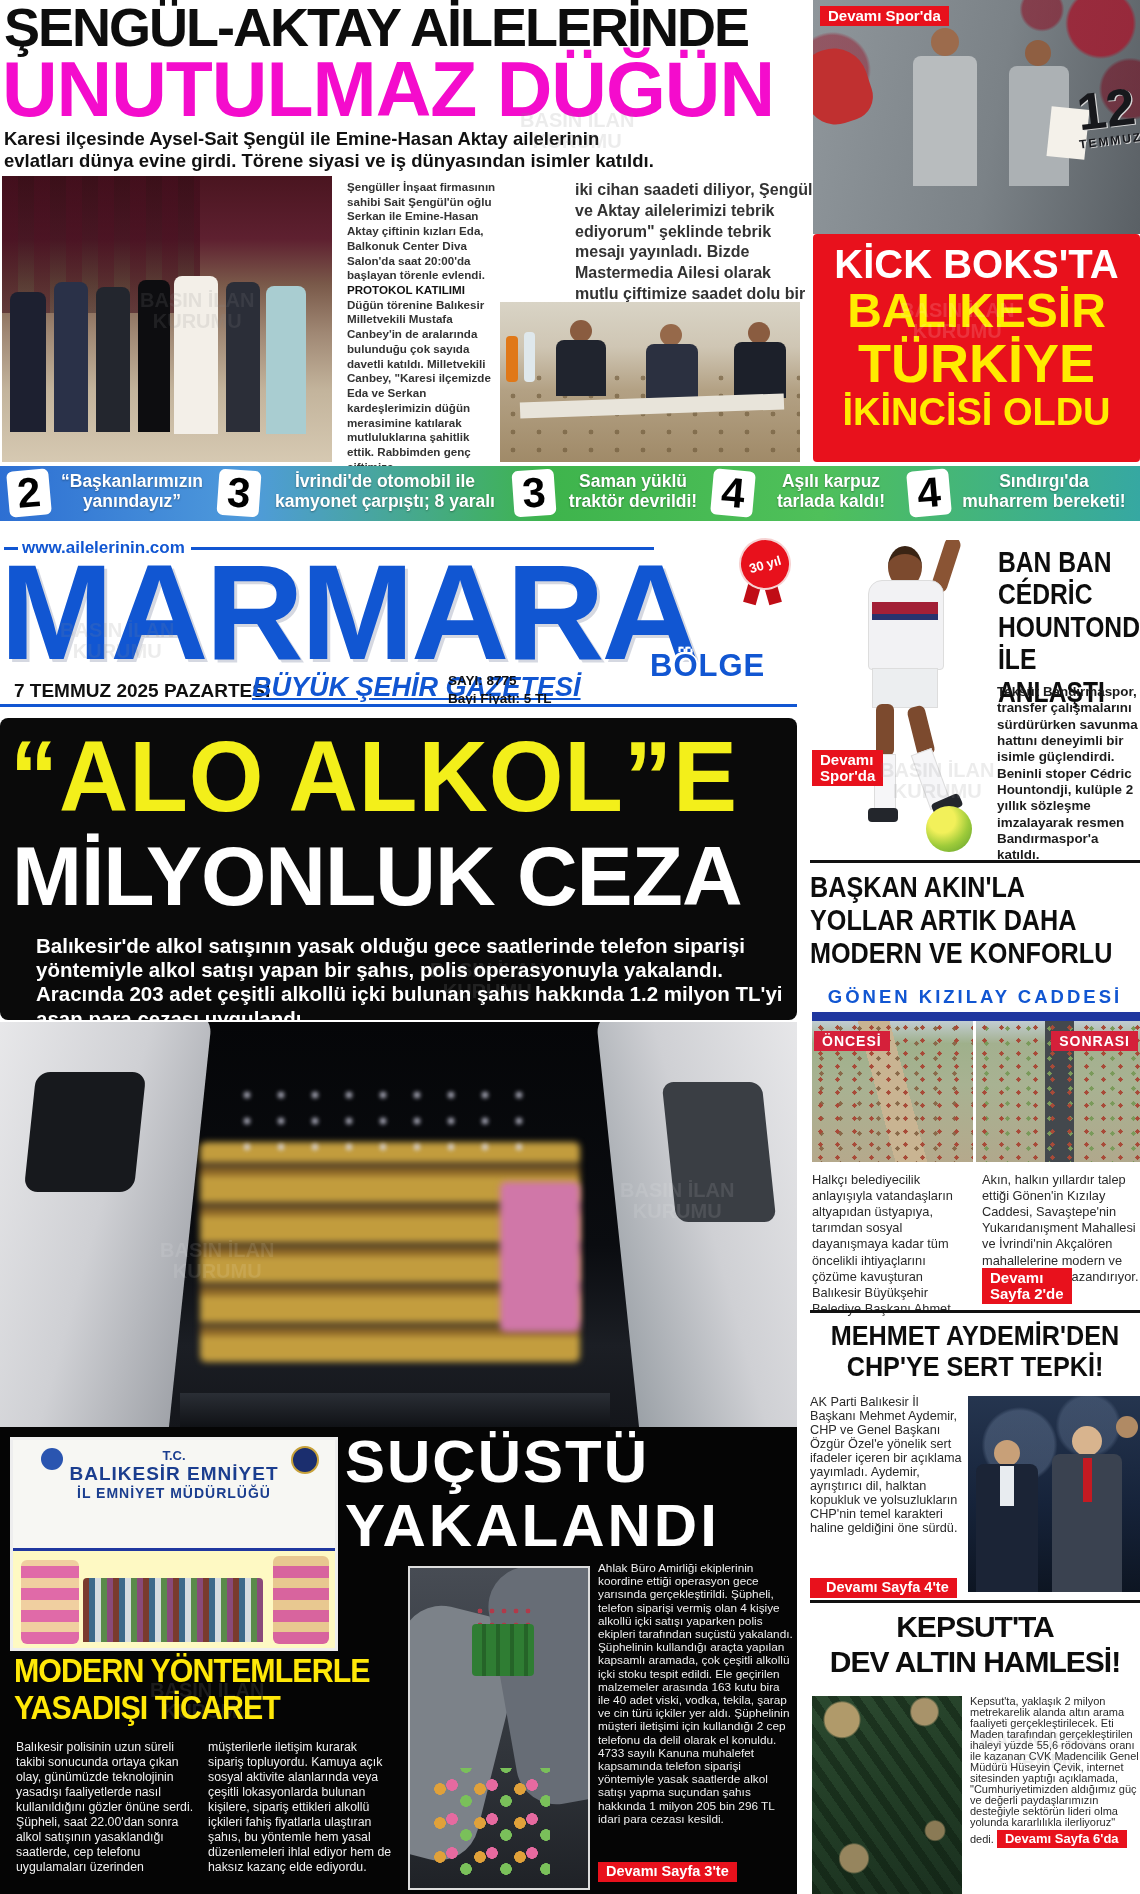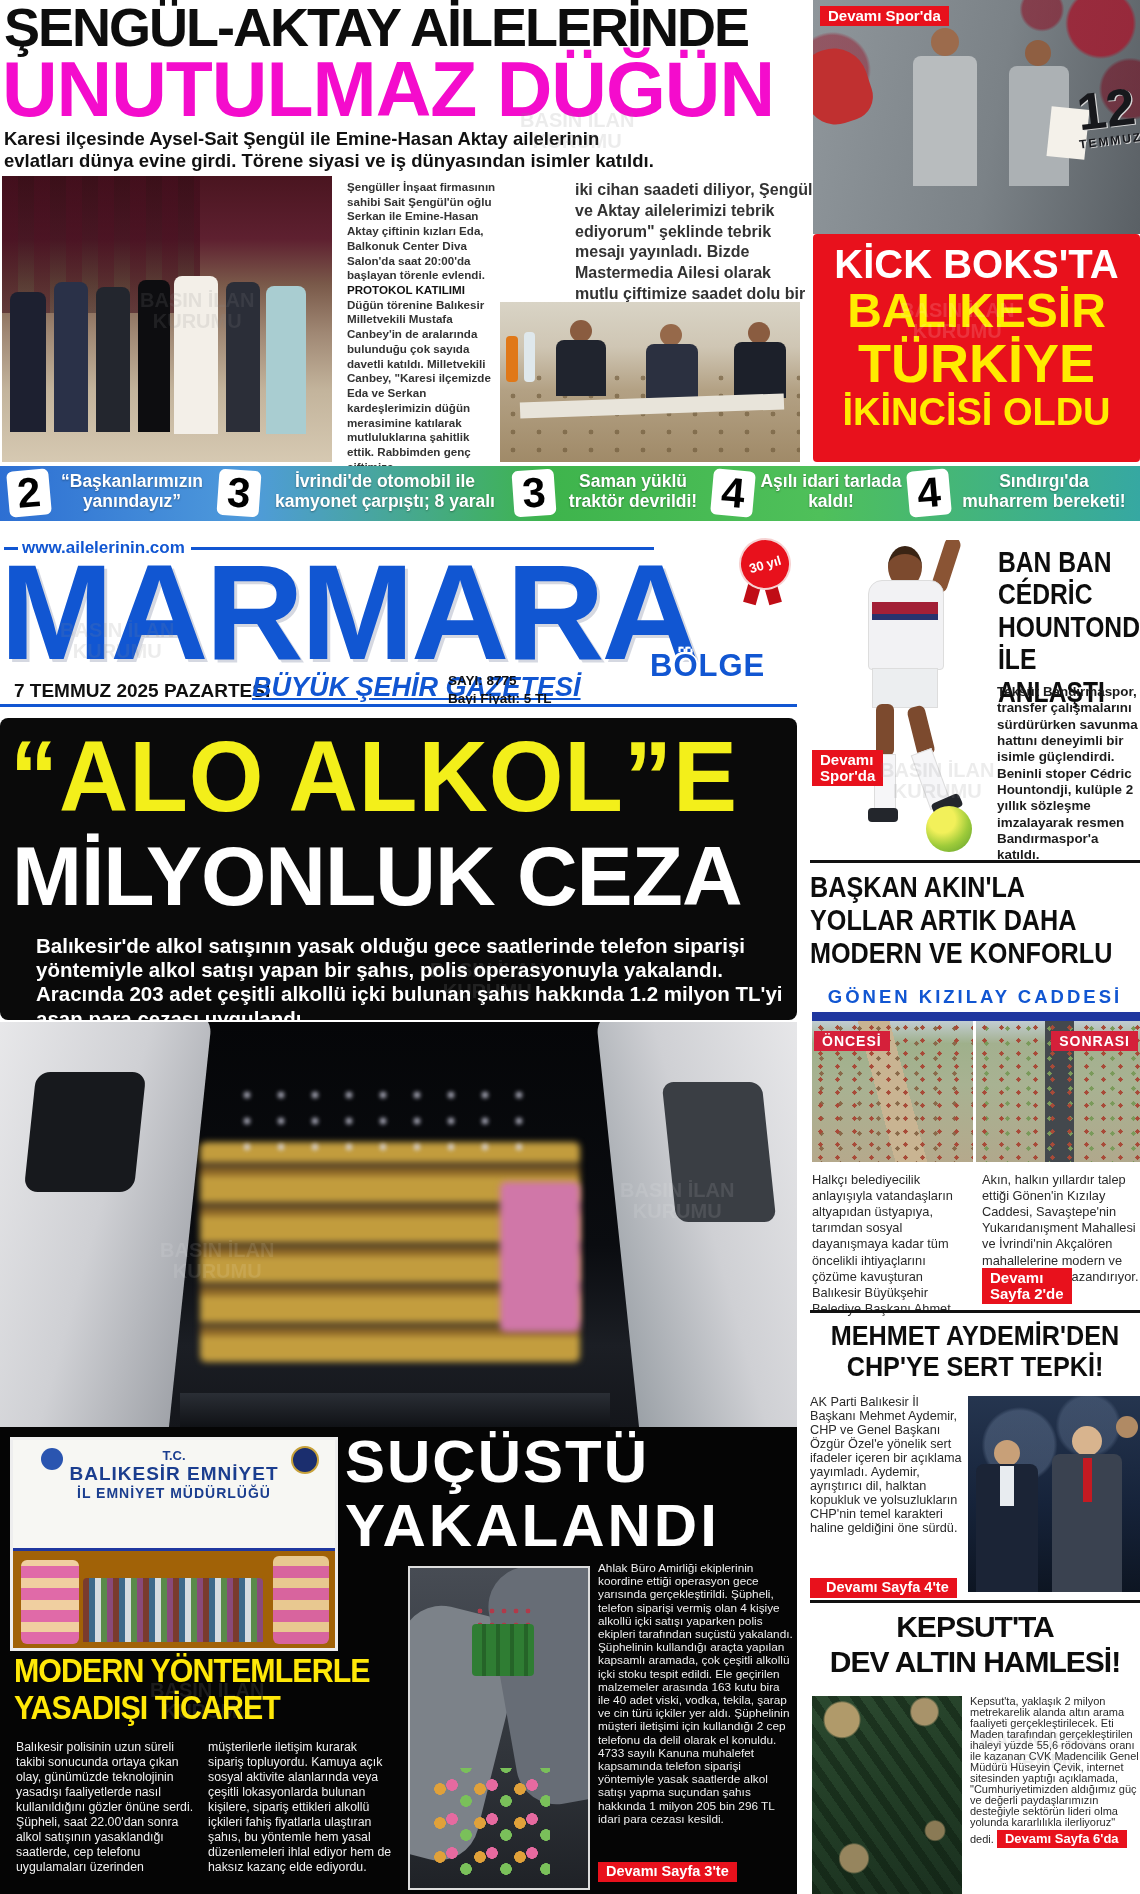--- a/index.html
+++ b/index.html
@@ -84,21 +84,21 @@
   </div>
 
   <div class="abs" style="left:0;top:466px;width:1140px;height:55px;background:linear-gradient(90deg,#2d6fd3 0%,#4f9bdb 22%,#3eb44c 48%,#4fc05a 72%,#36a8a2 100%);">
     <span class="abs h900" style="left:8px;top:4px;width:42px;height:46px;background:#fff;border-radius:6px;transform:rotate(-5deg);color:#000;font-size:42px;text-align:center;line-height:46px;">2</span>
     <span class="abs" style="left:56px;top:6px;width:152px;color:#fff;font-weight:bold;font-size:17.5px;line-height:1.12;text-align:center;text-shadow:0 1px 2px rgba(0,0,0,.35);">“Başkanlarımızın yanındayız”</span>
     <span class="abs h900" style="left:218px;top:4px;width:42px;height:46px;background:#fff;border-radius:6px;transform:rotate(4deg);color:#000;font-size:42px;text-align:center;line-height:46px;">3</span>
     <span class="abs" style="left:266px;top:6px;width:238px;color:#fff;font-weight:bold;font-size:17.5px;line-height:1.12;text-align:center;text-shadow:0 1px 2px rgba(0,0,0,.35);">İvrindi'de otomobil ile kamyonet çarpıştı; 8 yaralı</span>
     <span class="abs h900" style="left:513px;top:4px;width:42px;height:46px;background:#fff;border-radius:6px;transform:rotate(-4deg);color:#000;font-size:42px;text-align:center;line-height:46px;">3</span>
     <span class="abs" style="left:560px;top:6px;width:146px;color:#fff;font-weight:bold;font-size:17.5px;line-height:1.12;text-align:center;text-shadow:0 1px 2px rgba(0,0,0,.35);">Saman yüklü traktör devrildi!</span>
     <span class="abs h900" style="left:712px;top:4px;width:42px;height:46px;background:#fff;border-radius:6px;transform:rotate(5deg);color:#000;font-size:42px;text-align:center;line-height:46px;">4</span>
-    <span class="abs" style="left:758px;top:6px;width:146px;color:#fff;font-weight:bold;font-size:17.5px;line-height:1.12;text-align:center;text-shadow:0 1px 2px rgba(0,0,0,.35);">Aşılı idari tarlada kaldı!</span>
+    <span class="abs" style="left:758px;top:6px;width:146px;color:#fff;font-weight:bold;font-size:17.5px;line-height:1.12;text-align:center;text-shadow:0 1px 2px rgba(0,0,0,.35);">Aşılı karpuz tarlada kaldı!</span>
     <span class="abs h900" style="left:908px;top:4px;width:42px;height:46px;background:#fff;border-radius:6px;transform:rotate(-5deg);color:#000;font-size:42px;text-align:center;line-height:46px;">4</span>
     <span class="abs" style="left:956px;top:6px;width:176px;color:#fff;font-weight:bold;font-size:17.5px;line-height:1.12;text-align:center;text-shadow:0 1px 2px rgba(0,0,0,.35);">Sındırgı'da muharrem bereketi!</span>
   </div>
 
   <div class="abs" style="left:4px;top:538px;width:650px;display:flex;align-items:center;">
     <span style="width:14px;height:3px;background:#1156d2;margin-right:4px;"></span>
     <span style="color:#1156d2;font-weight:bold;font-size:17px;">www.ailelerinin.com</span>
     <span style="flex:1;height:3px;background:#1156d2;margin-left:6px;"></span>
   </div>
   <div class="abs h900" style="left:0;top:548px;font-size:136px;line-height:0.95;letter-spacing:-3px;color:#1156d2;text-shadow:3px 3px 0 rgba(20,40,90,.18);">MARMARA</div>
@@ -223,21 +223,21 @@
        radial-gradient(circle at 82% 68%,#8a7a55 0 5%,transparent 6%),
        repeating-linear-gradient(55deg,rgba(8,22,10,.4) 0 8px,transparent 8px 18px),
        linear-gradient(160deg,#2c4a30 0%,#223d26 50%,#1b3120 100%);"></div>
   <div class="abs" style="left:970px;top:1696px;width:172px;font-size:11px;line-height:1.0;color:#2a2a2a;">
     <span>Kepsut'ta, yaklaşık 2 milyon metrekarelik alanda altın arama faaliyeti gerçekleştirilecek. Eti Maden tarafından gerçekleştirilen ihaleyi yüzde 55,6 rödovans oranı ile kazanan CVK Madencilik Genel Müdürü Hüseyin Çevik, internet sitesinden yaptığı açıklamada, "Cumhuriyetimizden aldığımız güç ve değerli paydaşlarımızın desteğiyle sektörün lideri olma yolunda kararlılıkla ilerliyoruz" dedi.</span>
     <span class="rb" style="font-size:13px;margin-top:2px;">Devamı Sayfa 6'da</span>
   </div>
 
   <div class="abs" style="left:0;top:1427px;width:797px;height:467px;background:#050505;"></div>
 
-  <div class="ph" style="left:10px;top:1437px;width:322px;height:208px;border:3px solid #eee;background:#a16207;">
+  <div class="ph" style="left:10px;top:1437px;width:322px;height:208px;border:3px solid #eee;background:#fef9c3;">
     <span class="abs" style="left:0;top:0;width:100%;height:52%;background:#f7f7f3;border-bottom:3px solid #20379f;text-align:center;">
       <span class="dot" style="left:28px;top:8px;width:22px;height:22px;background:#2a55b0;"></span>
       <span class="dot" style="right:16px;top:6px;width:24px;height:24px;background:#1b2e6e;border:2px solid #c8a23a;"></span>
       <div class="h900" style="color:#1b3e8f;font-size:13px;margin-top:8px;">T.C.</div>
       <div class="h900" style="color:#1b3e8f;font-size:19px;letter-spacing:1px;">BALIKESİR EMNİYET</div>
       <div class="h900" style="color:#1b3e8f;font-size:14px;letter-spacing:1px;">İL EMNİYET MÜDÜRLÜĞÜ</div>
     </span>
     <span class="abs" style="left:70px;bottom:6px;width:180px;height:64px;background:repeating-linear-gradient(90deg,#7a3b2e 0 6px,#3e6a8a 6px 12px,#d8dde0 12px 18px,#5a8a4a 18px 24px,#8a4a7a 24px 30px);border-radius:4px 4px 0 0;"></span>
     <span class="abs" style="left:8px;bottom:4px;width:58px;height:84px;background:repeating-linear-gradient(0deg,#e06aa8 0 12px,#f0cfa0 12px 22px);border-radius:6px;"></span>
     <span class="abs" style="right:6px;bottom:4px;width:56px;height:88px;background:repeating-linear-gradient(0deg,#d8649e 0 12px,#e8c890 12px 22px);border-radius:6px;"></span>

